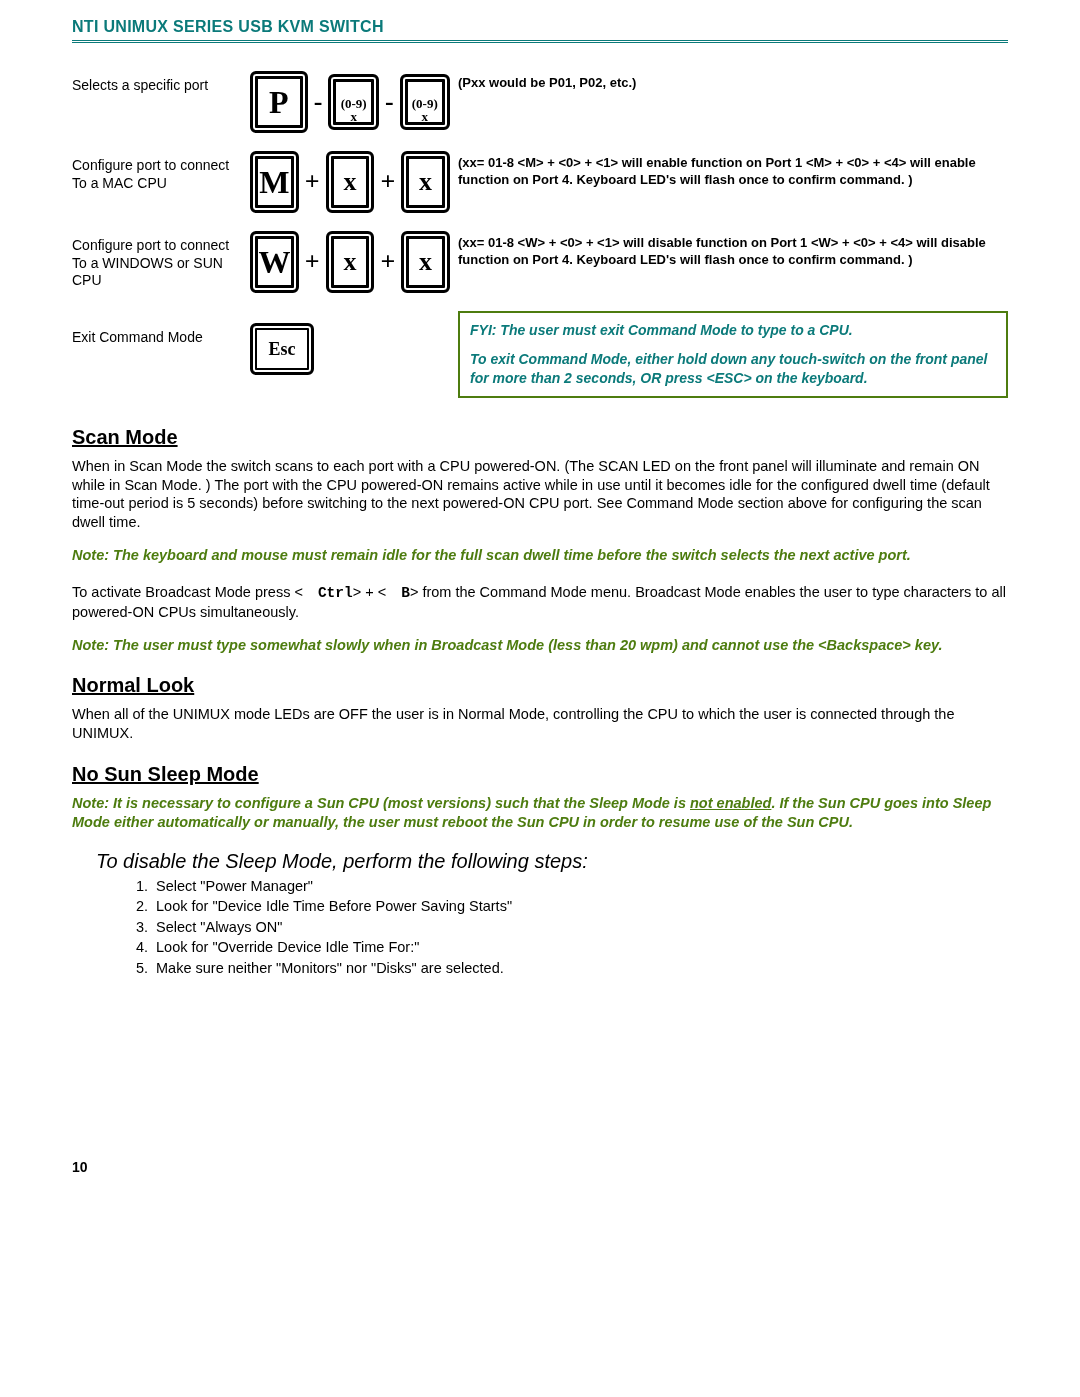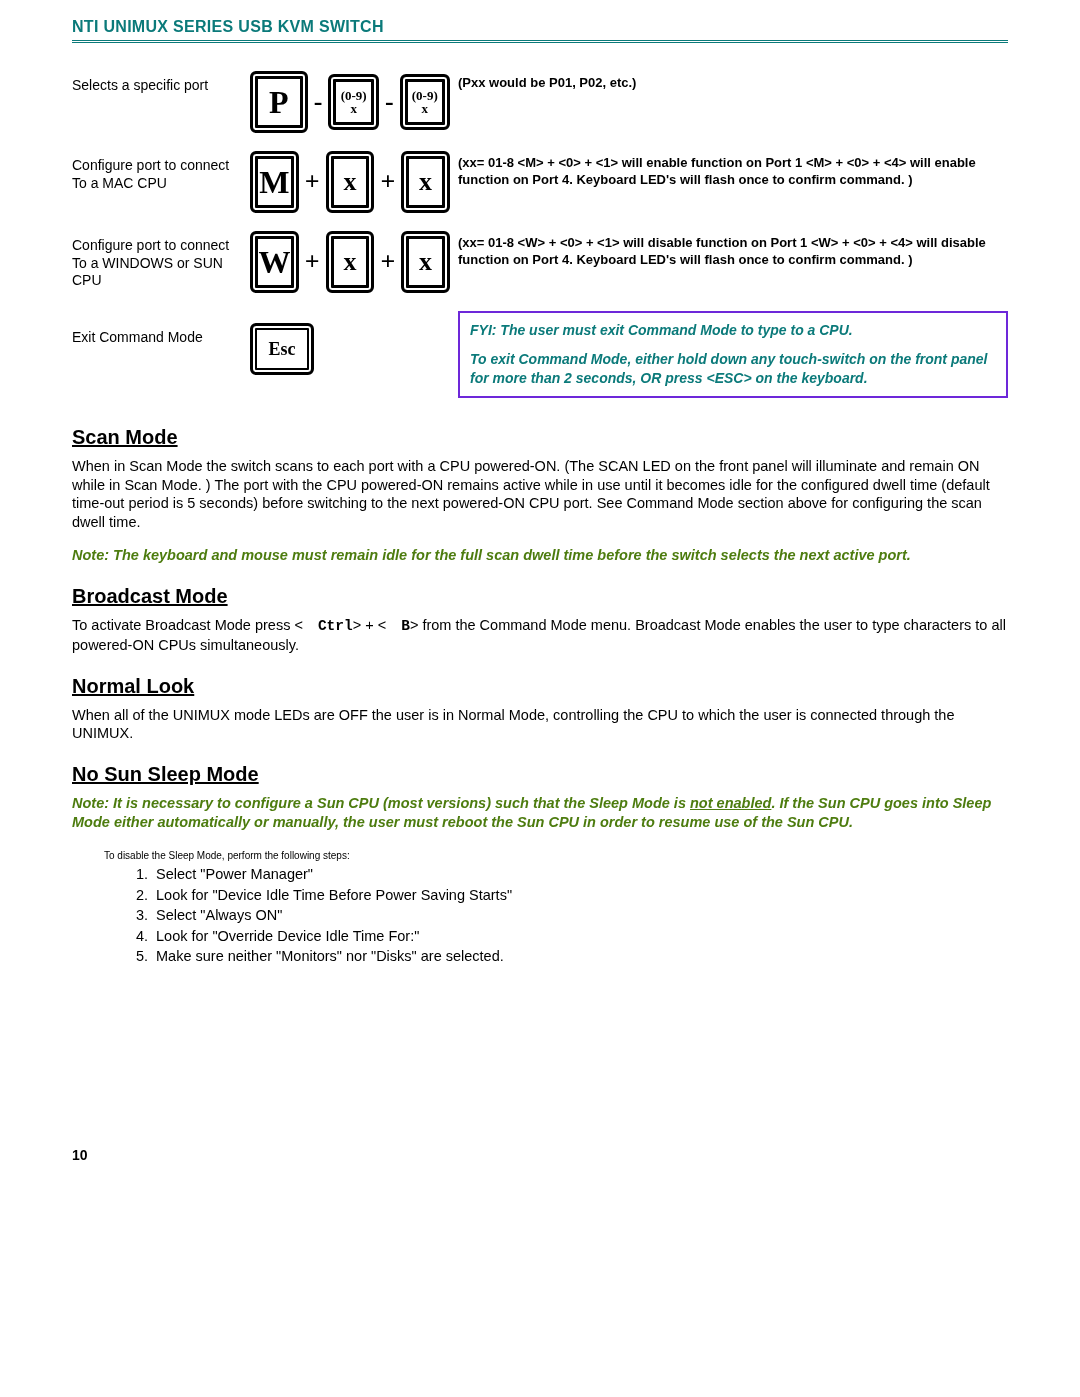--- a/index.html
+++ b/index.html
@@ -49,35 +49,35 @@
     font-weight: bold;
     font-family: "Times New Roman", serif;
     text-align: center;
     display: flex;
     align-items: center;
     justify-content: center;
     box-shadow: inset 0 0 0 2px #fff, inset 0 0 0 5px #000;
     padding: 4px;
   }
   .key-lg { width: 48px; height: 48px; font-size: 32px; }
-  .key-sm { width: 40px; height: 42px; font-size: 13px; line-height: 1; flex-direction: column; }
+  .key-sm { width: 40px; height: 42px; font-size: 13px; line-height: 1; flex-direction: column; justify-content: flex-end; }
   .key-esc { width: 50px; height: 38px; font-size: 18px; box-shadow: inset 0 0 0 2px #fff, inset 0 0 0 4px #000;}
   .plus, .dash {
     font-weight: bold;
     font-size: 26px;
     font-family: "Times New Roman", serif;
   }
   .right-note {
     font-size: 13px;
     font-weight: bold;
     line-height: 1.3;
     padding-top: 4px;
   }
   .info-box {
-    border: 2px solid #6d28d9;
+    border: 2px solid #4d7c0f;
     padding: 8px 10px;
     color: #0b7a7a;
     font-weight: bold;
     font-style: italic;
     font-size: 14px;
     line-height: 1.35;
   }
   .section-h {
     font-weight: bold;
     font-size: 20px;
@@ -97,21 +97,21 @@
     line-height: 1.3;
     margin: 6px 0 18px 0;
   }
   ol.steps {
     margin: 4px 0 0 80px;
     padding: 0;
     font-size: 14.5px;
     line-height: 1.35;
   }
   ol.steps li { margin: 1px 0; padding-left: 4px; }
-  .indent { margin-left: 32px; font-size: 10px; }
+  .indent { margin-left: 24px; font-size: 20px; font-style: italic; }
   .page-num {
     font-weight: bold;
     font-size: 14px;
     margin-top: 180px;
   }
   .underline { text-decoration: underline; }
   .mono { font-family: "Courier New", monospace; font-weight: bold; padding-left: 15px; }
 </style>
 </head>
 <body>
@@ -165,24 +165,24 @@
     <div class="info-box">
       <div>FYI:  The user must exit Command Mode to type to a CPU.</div>
       <div style="margin-top:10px">To exit Command Mode, either hold down any touch-switch on the front panel for more than 2 seconds, OR  press &lt;ESC&gt; on the keyboard.</div>
     </div>
   </div>
 
   <div class="section-h">Scan Mode</div>
   <div class="body-text">When in Scan Mode the switch scans to each port with a CPU powered-ON. (The SCAN LED on the front panel will illuminate and remain ON while in Scan Mode. ) The port with the CPU powered-ON remains active while in use until it becomes idle for the configured dwell time (default time-out period is 5 seconds) before switching to the next powered-ON CPU port. See Command Mode section above for configuring the scan dwell time.</div>
   <div class="red-note">Note: The keyboard and mouse must remain idle for the full scan dwell time before the switch selects the next active port.</div>
 
-  <div class="section-h">Broadcast Mode</div>
   <div class="body-text">
     <span>To activate Broadcast Mode press &lt;</span><span class="mono">Ctrl</span><span>&gt; + &lt;</span><span class="mono">B</span><span>&gt; from the Command Mode menu.  Broadcast Mode enables the user to type characters to all powered-ON CPUs simultaneously.</span>
   </div>
+  <div class="red-note">Note:  The user must type somewhat slowly when in Broadcast Mode (less than 20 wpm) and cannot use the &lt;Backspace&gt; key.</div>
 
   <div class="section-h">Normal Look</div>
   <div class="body-text">When all of the UNIMUX mode LEDs are OFF the user is in Normal Mode, controlling the CPU to which the user is connected through the UNIMUX.</div>
 
   <div class="section-h">No Sun Sleep Mode</div>
   <div class="red-note">
     <span>Note:  It is necessary to configure a Sun CPU (most versions) such that the Sleep Mode is </span><span class="underline">not enabled</span><span>.  If the Sun CPU goes into Sleep Mode either automatically or manually, the user must reboot the Sun CPU in order to resume use of the Sun CPU.</span>
   </div>
   <div class="indent">To disable the Sleep Mode, perform the following steps:</div>
   <ol class="steps">

